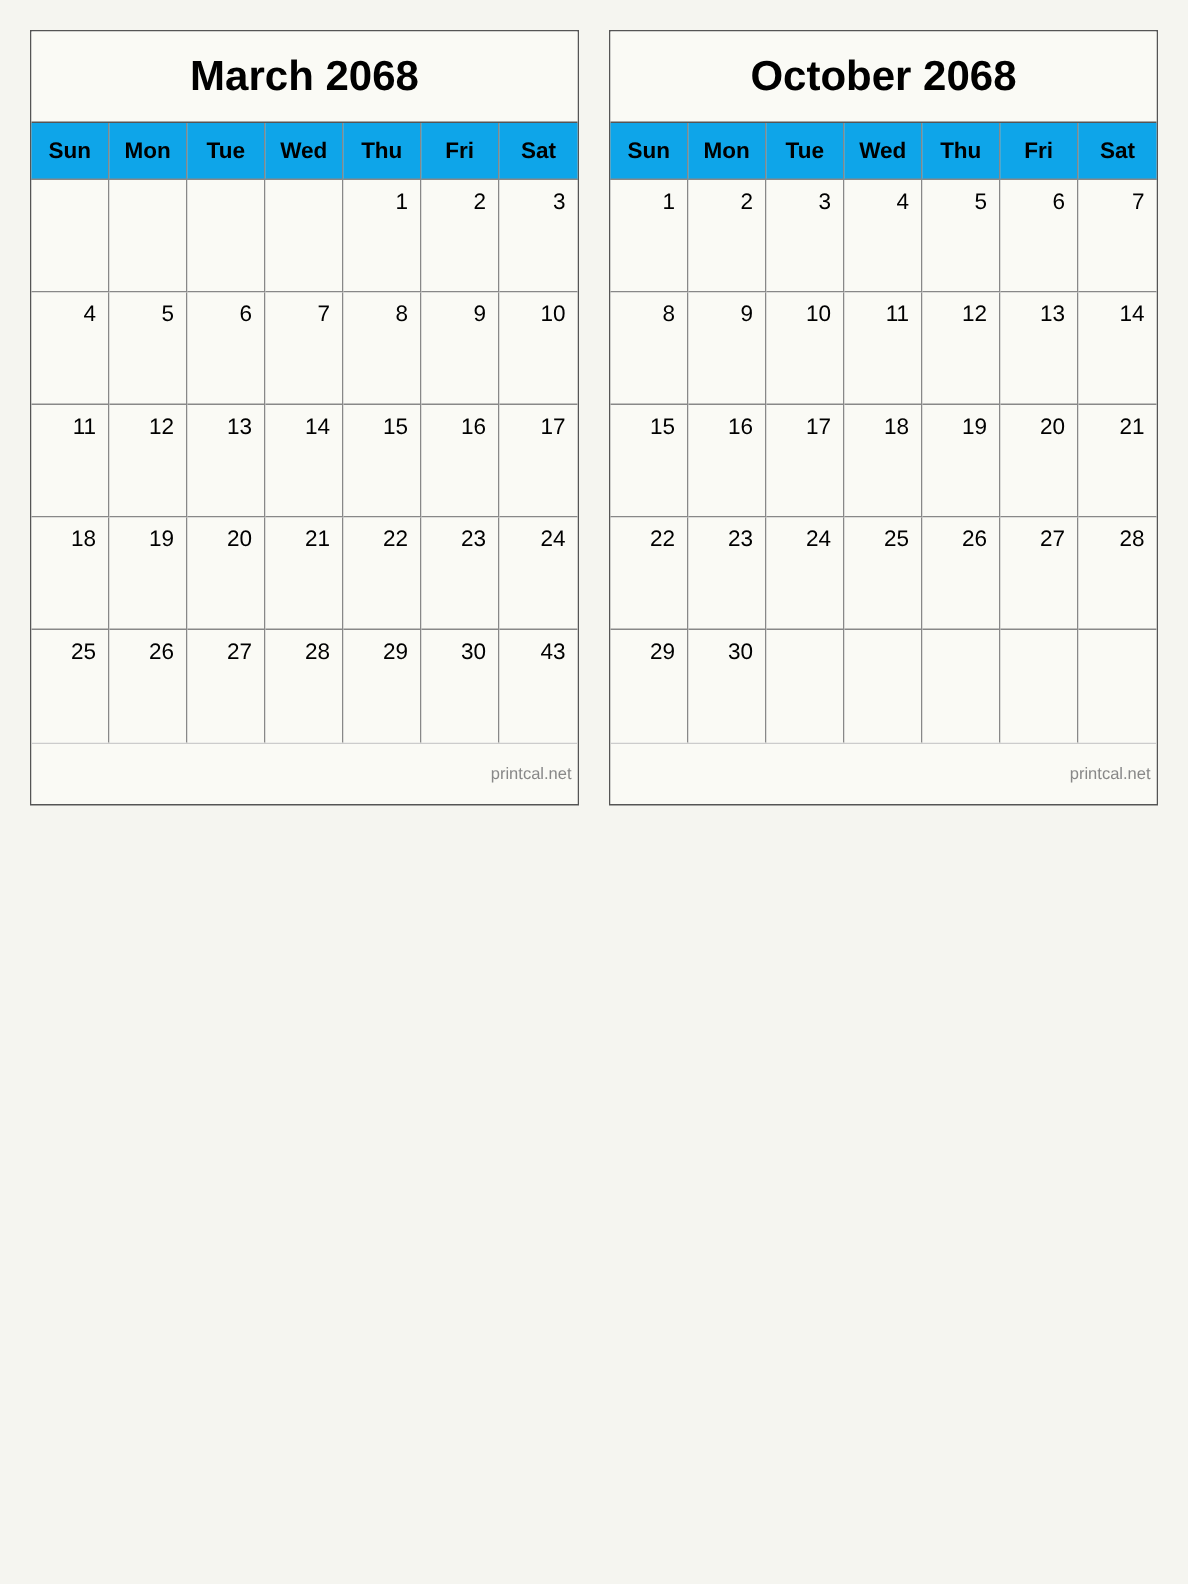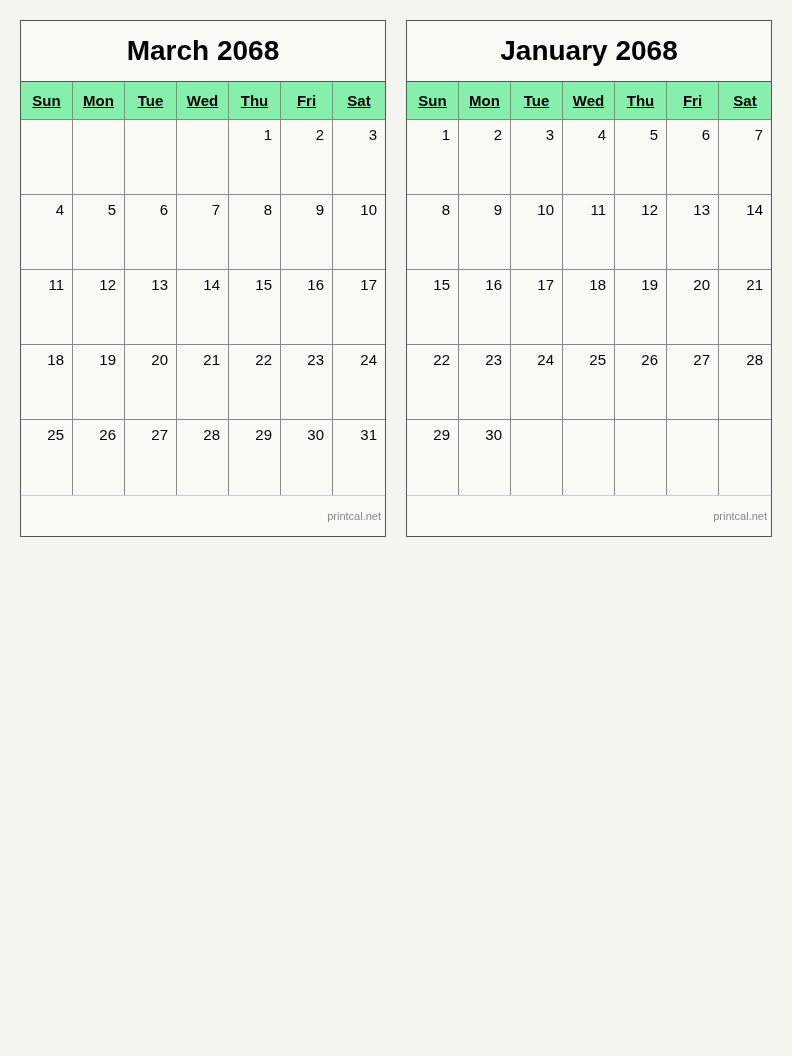--- a/index.html
+++ b/index.html
@@ -43,22 +43,21 @@
       width: 100%;
     }
 
     .day-header {
       text-align: center;
       font-weight: bold;
       font-size: 15px;
       padding: 10px 0;
       border-right: 1px solid #888;
       border-bottom: 1px solid #888;
-      background-color: #86efac;
-      text-decoration: underline;
+      background-color: #0ea5e9;
     }
 
     .day-header:last-child {
       border-right: none;
     }
 
     .day-cell {
       border-right: 1px solid #888;
       border-bottom: 1px solid #888;
       min-height: 75px;
@@ -144,28 +143,28 @@
           <div class="day-cell">23</div>
           <div class="day-cell">24</div>
         </div>
         <div class="calendar-grid last-row">
           <div class="day-cell">25</div>
           <div class="day-cell">26</div>
           <div class="day-cell">27</div>
           <div class="day-cell">28</div>
           <div class="day-cell">29</div>
           <div class="day-cell">30</div>
-          <div class="day-cell">31</div>
+          <div class="day-cell">43</div>
         </div>
       </div>
     <div class="watermark">printcal.net</div>
   </div>
 
   <div class="calendar">
-    <div class="calendar-title">January 2068</div>
+    <div class="calendar-title">October 2068</div>
     <div class="calendar-grid">
 
       <div class="day-header">Sun</div>
       <div class="day-header">Mon</div>
       <div class="day-header">Tue</div>
       <div class="day-header">Wed</div>
       <div class="day-header">Thu</div>
       <div class="day-header">Fri</div>
       <div class="day-header">Sat</div>
     </div>

